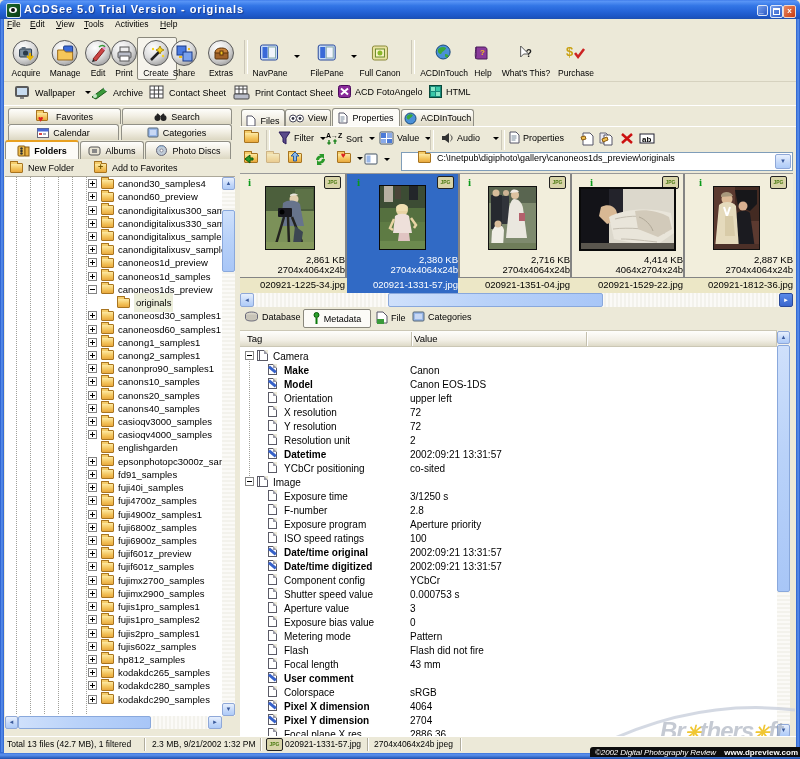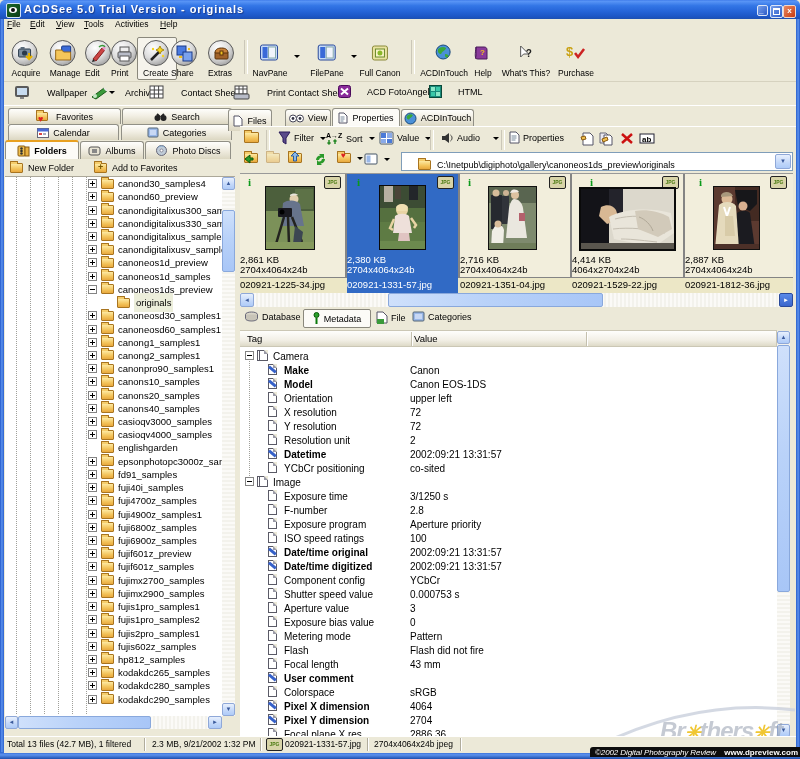--- a/index.html
+++ b/index.html
@@ -25,21 +25,21 @@
 
 .pg{display:inline-block;width:9px;height:11px;background:#fff;border:1px solid #5a5a66;box-sizing:border-box;position:relative}
 .pg:before{content:"";position:absolute;right:-1px;top:-1px;border:2px solid;border-color:#ece9d8 #ece9d8 #9a9aa6 #9a9aa6}
 .pg.pe:after{content:"";position:absolute;left:-1px;top:3px;width:9px;height:2.5px;background:#3560c8;transform:rotate(40deg)}
 .mrow{height:14px;display:flex;align-items:center;position:relative;white-space:nowrap;font-size:10px}
 .mrow .lab{position:absolute;left:44px}
 .mrow .val{position:absolute;left:170px}
 .mrow .pg{position:absolute;left:28px;top:1px}
 .mrow .eb{position:absolute;left:5px;top:2px}
 .bold{font-weight:bold}
-.thcell .sz{position:absolute;width:100%;text-align:left;font-size:9.5px}
+.thcell .sz{position:absolute;width:100%;text-align:right;font-size:9.5px}
 .jpgbadge{position:absolute;width:15px;height:11px;background:#d8d4a8;border:1px solid #222;border-radius:2px;color:#4a7a10;font-size:5px;font-weight:bold;text-align:center;line-height:11px;letter-spacing:0}
 .iicon{position:absolute;width:7px;height:13px;color:#0a9a1a;font-weight:bold;font-size:11px;line-height:13px;font-family:"Liberation Serif",serif}
 .tbbtn{display:flex;align-items:center;gap:3px;white-space:nowrap;font-size:9px}
 .caret{display:inline-block;width:0;height:0;border-left:3px solid transparent;border-right:3px solid transparent;border-top:3px solid #000;margin-left:3px}
 .vsep{width:2px;border-left:1px solid #cbc7b8;border-right:1px solid #fff}
 </style></head>
 <body>
 
 <div class="ab" style="left:0;top:0;width:800px;height:19px;border-radius:5px 5px 0 0;background:linear-gradient(180deg,#3c78e8 0%,#5a96f6 6%,#3376e6 30%,#2564d8 60%,#1c55c4 88%,#1e50b0 100%)"></div>
 <div class="ab" style="left:0;top:19px;width:4px;height:733px;background:linear-gradient(90deg,#2257c8,#5c92ee 45%,#2a60cc)"></div>
@@ -61,21 +61,21 @@
 <span class="ab" style="left:3px"><u>F</u>ile</span>
 <span class="ab" style="left:26px"><u>E</u>dit</span>
 <span class="ab" style="left:52px"><u>V</u>iew</span>
 <span class="ab" style="left:80px"><u>T</u>ools</span>
 <span class="ab" style="left:111px">Activities</span>
 <span class="ab" style="left:156px"><u>H</u>elp</span>
 </div>
 
 <div class="ab" style="left:4px;top:34px;width:792px;height:47px;background:#ece9d8;border-bottom:1px solid #d6d2bf">
 <style>
-.tbig{position:absolute;top:6px;display:flex;flex-direction:column;transform:translateX(-50%)}
+.tbig{position:absolute;top:6px;display:flex;flex-direction:column;align-items:center;transform:translateX(-50%)}
 .tbig span{margin-top:2px;font-size:8.5px}
 .circ{width:26px;height:26px;border-radius:50%;background:radial-gradient(circle at 38% 28%,#fefefe,#dcdcdc 48%,#a8a8a8 78%,#787878);border:1.5px solid #5a5a5a;box-sizing:border-box;display:flex;align-items:center;justify-content:center}
 .tsml{position:absolute;top:10px;display:flex;flex-direction:column;align-items:center;transform:translateX(-50%)}
 .tsml span{margin-top:4px;font-size:8.5px}
 </style>
 <div class="tbig" style="left:22px">
       <div class="circ">
         <svg width="19" height="19">
           <rect x="3" y="5" width="12" height="8" rx="1" fill="#7d8fa0" stroke="#2a3a4a"></rect>
           <rect x="5" y="3" width="4" height="3" fill="#5a6a7a"></rect>
@@ -201,21 +201,21 @@
 <div class="tsml" style="left:572px">
       <svg width="22" height="20">
         <text x="1" y="12" font-size="13" fill="#c8a010" font-weight="bold">$</text>
         <path d="M10 9l3 4 6-8" stroke="#c22" stroke-width="2.5" fill="none"></path>
       </svg>
       <span>Purchase</span>
     </div>
 </div>
 
 <div class="ab" style="left:4px;top:82px;width:792px;height:23px;background:#ece9d8;border-bottom:1px solid #fff">
-<style>.t2{position:absolute;top:3px;display:flex;align-items:center;gap:16px;font-size:9px;white-space:nowrap}</style>
+<style>.t2{position:absolute;top:3px;display:flex;align-items:center;gap:4px;font-size:9px;white-space:nowrap}</style>
 <div class="t2" style="left:10px">
       <svg width="17" height="15">
         <rect x="1" y="1" width="14" height="11" rx="2" fill="#5a5a5a"></rect>
         <rect x="3" y="3" width="10" height="7" fill="#c8dcf0"></rect>
         <rect x="6" y="12" width="4" height="2" fill="#888"></rect>
       </svg>
       <span>Wallpaper</span>
       <span class="caret" style="margin-left:6px"></span>
     </div>
 <div class="t2" style="left:86px">
@@ -520,21 +520,21 @@
 <div class="ab sar" style="left:222px;top:177px;width:13px;height:13px">▲</div>
 <div class="ab sth" style="left:222px;top:210px;width:13px;height:62px"></div>
 <div class="ab sar" style="left:222px;top:703px;width:13px;height:13px">▼</div>
 
 <div class="ab sbt" style="left:5px;top:716px;width:217px;height:13px"></div>
 <div class="ab sar" style="left:5px;top:716px;width:13px;height:13px">◄</div>
 <div class="ab stv" style="left:18px;top:716px;width:133px;height:13px"></div>
 <div class="ab sar" style="left:208px;top:716px;width:14px;height:13px">►</div>
 <div class="ab" style="left:222px;top:716px;width:13px;height:13px;background:#ece9d8"></div>
 
-<div class="xtab" style="position:absolute;left:228px;top:109px;width:44px;height:22px"><svg width="10" height="12">
+<div class="xtab" style="position:absolute;left:241px;top:109px;width:44px;height:22px"><svg width="10" height="12">
       <path d="M1 1h5l3 3v7H1z" fill="#fff" stroke="#556"></path>
     </svg>Files</div>
 <div class="xtab" style="position:absolute;left:285px;top:109px;width:46px;height:17px"><svg width="15" height="9">
       <circle cx="4" cy="4.5" r="3.5" fill="#fff" stroke="#445"></circle>
       <circle cx="11" cy="4.5" r="3.5" fill="#fff" stroke="#445"></circle>
       <circle cx="4" cy="4.5" r="1.4" fill="#334"></circle>
       <circle cx="11" cy="4.5" r="1.4" fill="#334"></circle>
     </svg>View</div>
 <div class="seltab" style="position:absolute;left:332px;top:108px;width:68px;height:18px"><svg width="10" height="12">
       <path d="M1 1h5l3 3v7H1z" fill="#fff" stroke="#556"></path>
@@ -630,21 +630,21 @@
       </b>
       <span class="caret"></span>
     </div>
 <div class="ab tbbtn" style="left:124px;top:1px">
       <svg width="14" height="12">
         <rect x="1" y="1" width="12" height="10" rx="1" fill="#fff" stroke="#456"></rect>
         <rect x="2.5" y="2.5" width="4" height="7" fill="#9ab8e8"></rect>
       </svg>
       <span class="caret"></span>
     </div>
-<div class="ab" style="left:161px;top:0px;width:392px;height:19px;background:#fff;border:1px solid #7f9db9;box-sizing:border-box;display:flex;align-items:flex-end">
+<div class="ab" style="left:161px;top:0px;width:392px;height:19px;background:#fff;border:1px solid #7f9db9;box-sizing:border-box;display:flex;align-items:flex-start">
 <b class="fo" style="width:13px;height:10px;margin-left:16px"></b>
 <span style="margin-left:6px;white-space:nowrap;font-size:9px">C:\Inetpub\digiphoto\gallery\canoneos1ds_preview\originals</span>
 <div style="position:absolute;right:1px;top:1px;width:16px;height:15px;background:linear-gradient(180deg,#e8f0fd,#c2d7f9 60%,#aecbf8);border:1px solid #8fa8d8;border-radius:2px;box-sizing:border-box;color:#3a5a9c;font-size:6px;text-align:center;line-height:13px">▼</div>
 </div>
 </div>
 <div class="ab" style="left:240px;top:173px;width:553px;height:120px;background:#f2eedc;border-top:1px solid #999;overflow:hidden">
 <div class="ab" style="left:105px;top:0;width:2px;height:120px;background:#848484"></div>
 <div class="ab" style="left:218px;top:0;width:2px;height:120px;background:#848484"></div>
 <div class="ab" style="left:330px;top:0;width:2px;height:120px;background:#848484"></div>
 <div class="ab" style="left:443px;top:0;width:2px;height:120px;background:#848484"></div>

